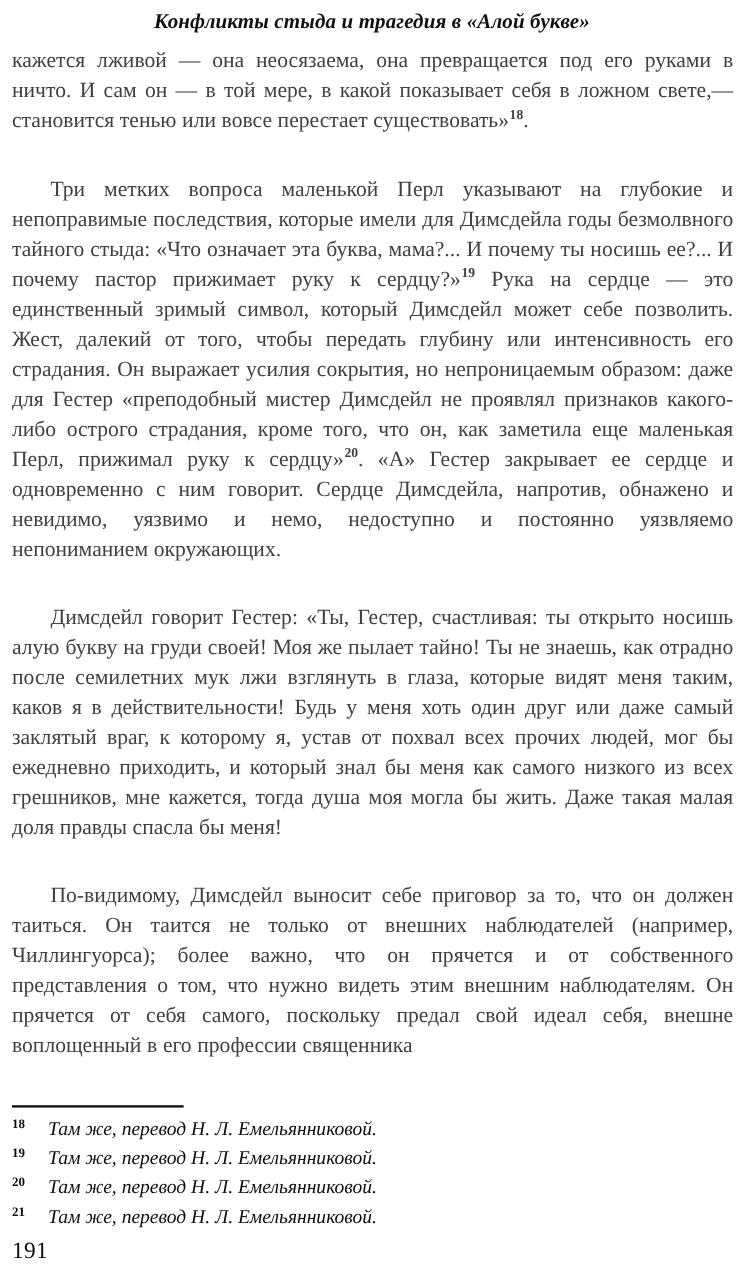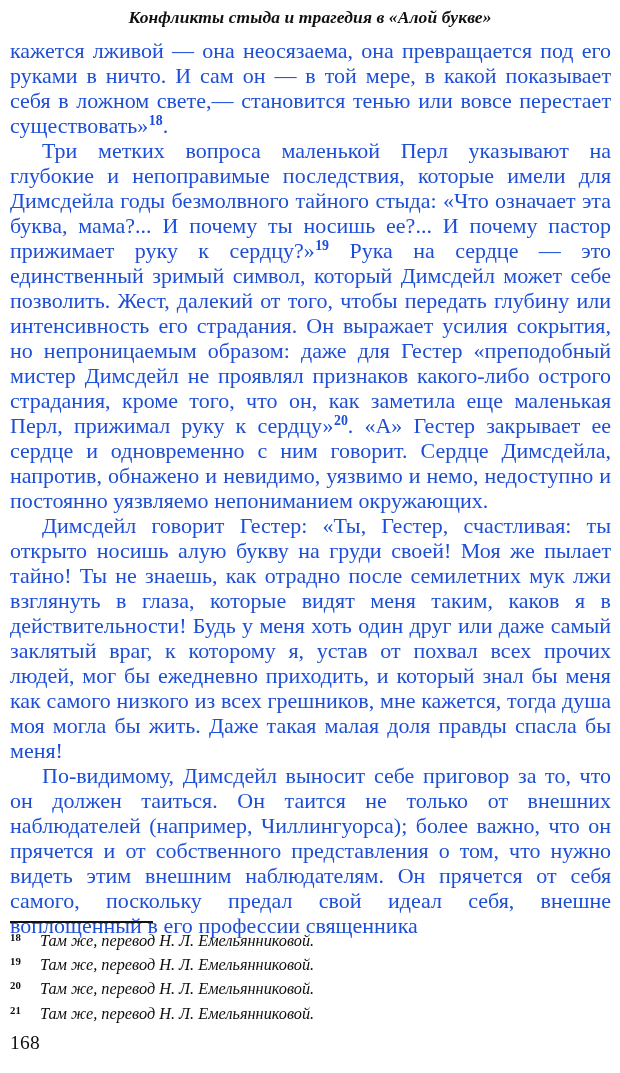--- a/index.html
+++ b/index.html
@@ -41,30 +41,31 @@
   
   .body-column {
     position: absolute;
     left: 10px;
     top: 38px;
     width: 601px;
   }
 
   .para {
     margin: 0;
-    font-size: 22px;
+    font-size: 18px;
     line-height: 25.0px;
     text-align: justify;
     text-justify: inter-word;
     word-spacing: 0.2px;
-    color: #1d4ed8;
+    color: #404040;
     hyphens: manual;
   }
   .para.indent {
     text-indent: 32px;
+    margin-top: 32px;
   }
 
   sup.fn-ref {
     font-size: 0.63em;
     vertical-align: super;
     line-height: 0;
     font-weight: 600;
     padding-left: 0.5px;
   }
 
@@ -159,15 +160,15 @@
       <div class="fn-text">Там же, перевод Н. Л. Емельянниковой.</div>
     </div>
 
     <div class="footnote">
       <div class="fn-num"><span>21</span></div>
       <div class="fn-text">Там же, перевод Н. Л. Емельянниковой.</div>
     </div>
 
   </div>
 
-  <div class="folio">168</div>
+  <div class="folio">191</div>
 
 </div>
 
 </body></html>

